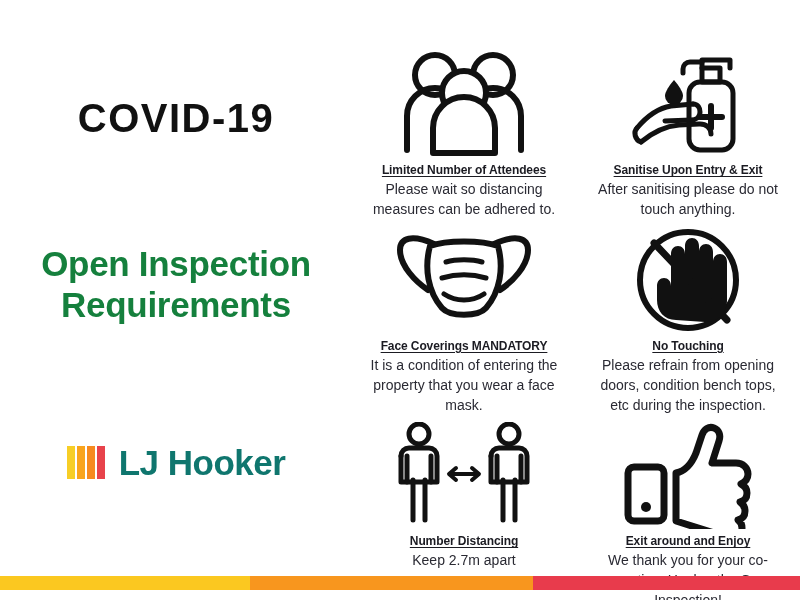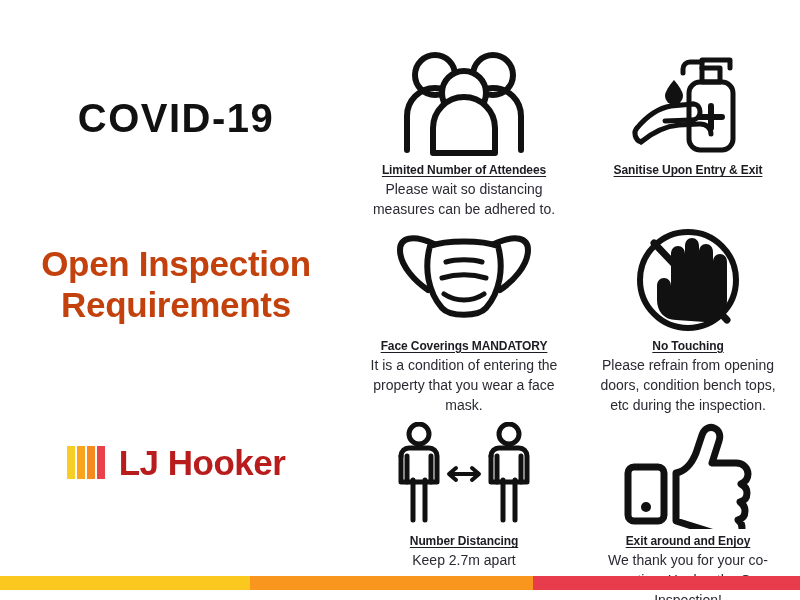--- a/index.html
+++ b/index.html
@@ -69,21 +69,21 @@
   }
   #logo-bars span {
     display: block;
     width: 8px;
     height: 100%;
     margin-right: 2px;
   }
   #logo-wordmark {
     font-size: 35px;
     font-weight: bold;
-    color: #b91c1c;
+    color: #0f766e;
     letter-spacing: -0.5px;
     line-height: 1;
   }
 
   
   #icon-grid {
     position: absolute;
     left: 352px;
     top: 44px;
     width: 448px;
@@ -138,21 +138,21 @@
 </style>
 </head>
 <body>
 
 <div id="poster" style="background: rgb(255, 255, 255);">
 
   <div id="left-panel">
 
     <div id="covid-title" style="color: rgb(17, 17, 17);">COVID-19</div>
 
-    <div id="headline-block" style="color: #c2410c;">
+    <div id="headline-block" style="color: #15803d;">
       <span class="hl-line">Open Inspection</span>
       <span class="hl-line">Requirements</span>
     </div>
 
     <div id="logo">
       <div id="logo-bars">
         <span style="background: rgb(247, 206, 38);"></span>
         <span style="background: rgb(249, 164, 28);"></span>
         <span style="background: rgb(246, 138, 31);"></span>
         <span style="background: rgb(232, 67, 75);"></span>
@@ -194,20 +194,21 @@
 
           <path d="M51 30 c0 0 -9 10 -9 16 a9 9 0 0 0 18 0 c0 -6 -9 -16 -9 -16 Z" fill="#111" stroke="none"></path>
 
           <path d="M14 78 c10 -12 22 -20 34 -22 l22 -2"></path>
           <path d="M70 54 c5 0 7 4 7 8 c0 5 -4 8 -9 8 l-26 1"></path>
           <path d="M18 92 c12 -10 26 -16 38 -17 l20 -1 c7 -0.5 12 4 12 10"></path>
           <path d="M14 78 c-4 4 -2 12 4 14"></path>
         </svg>
       </div>
       <div class="cell-heading">Sanitise Upon Entry &amp; Exit</div>
+      <div class="cell-body">After sanitising please do not touch anything.</div>
     </div>
 
     <div class="cell">
       <div class="cell-art">
         <svg width="140" height="104" viewBox="0 0 140 104" fill="none" stroke="#111" stroke-width="6" stroke-linejoin="round" stroke-linecap="round">
 
           <path d="M40 16 C18 6 6 10 6 22 C6 38 22 54 34 62"></path>
 
           <path d="M100 16 C122 6 134 10 134 22 C134 38 118 54 106 62"></path>
 

